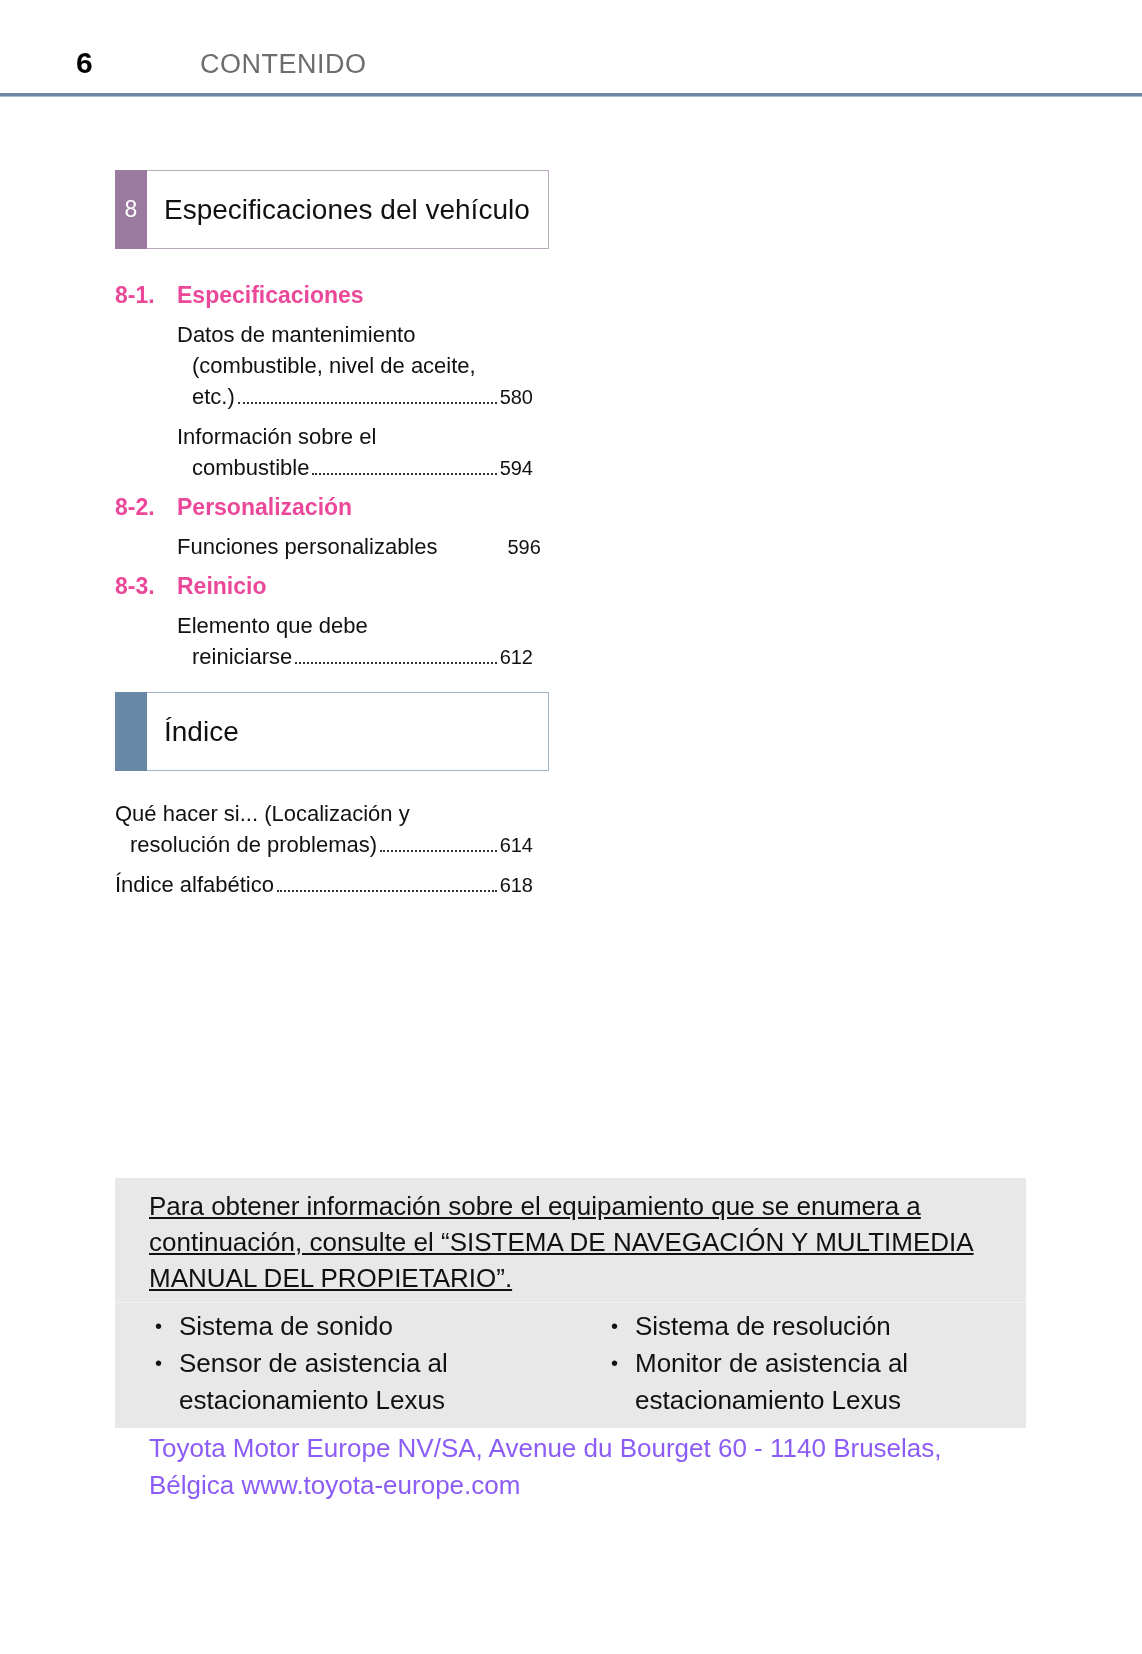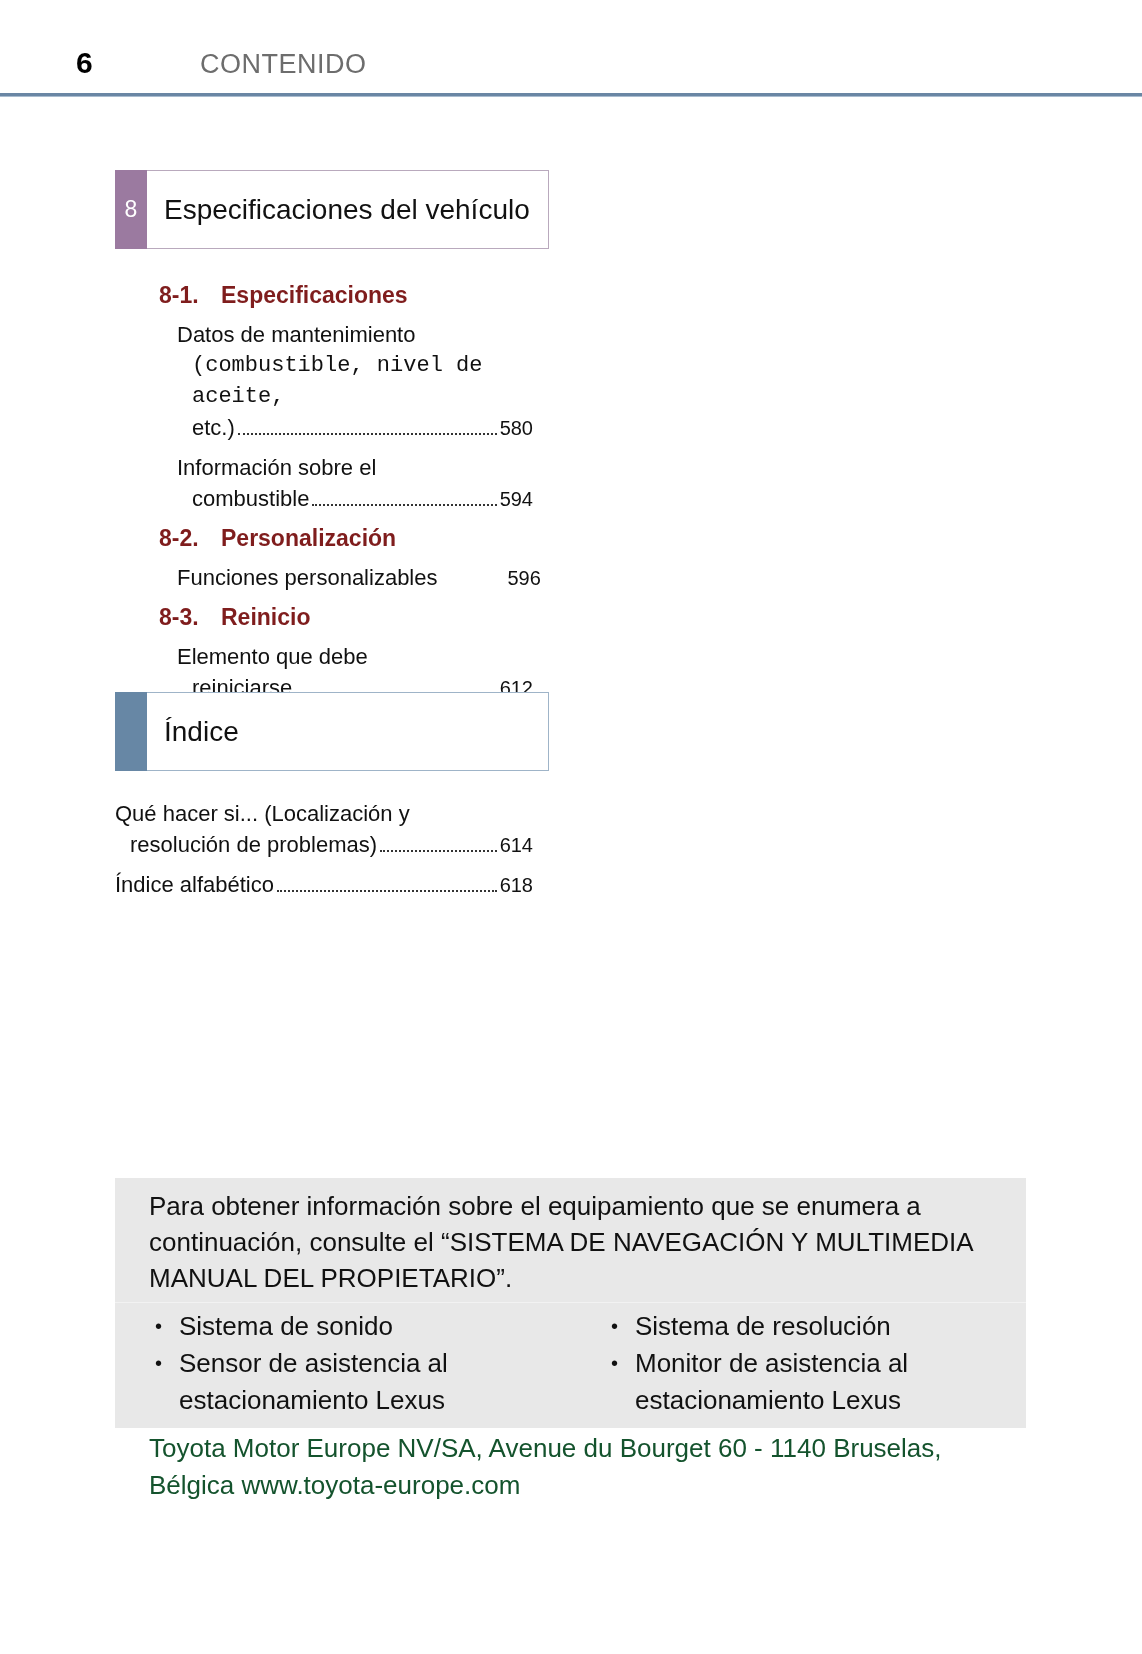--- a/index.html
+++ b/index.html
@@ -37,63 +37,63 @@
       color: #fff; font-size: 23px;
     }
     .chapter-title {
       position: absolute; left: 48px; top: 50%; transform: translateY(-50%);
       font-size: 28px; color: #111;
     }
 
     
     .toc { position: absolute; left: 115px; width: 418px; font-size: 22px; line-height: 31px; }
     .toc-section {
-      display: flex; font-weight: bold; font-size: 23px; color: #7f1d1d;
-      margin-top: 8px; margin-bottom: 8px; margin-left: 44px;
+      display: flex; font-weight: bold; font-size: 23px; color: #ec4899;
+      margin-top: 8px; margin-bottom: 8px;
     }
     .toc-section .num { width: 62px; }
     .toc-entry { padding-left: 62px; margin-bottom: 8px; }
     .toc-entry.flush { padding-left: 0; }
     .toc-line { display: block; }
-    .toc-line.indent { padding-left: 15px; font-family: Liberation Mono, monospace; }
+    .toc-line.indent { padding-left: 15px; }
     .toc-last {
       display: flex; align-items: baseline; padding-left: 15px;
     }
     .toc-last .txt { white-space: nowrap; }
     .toc-last .leader {
       flex: 1; border-bottom: 2px dotted #333; margin: 0 3px 6px 3px; height: 1px;
     }
     .toc-last .pg { white-space: nowrap; font-size: 20px; }
 
     
     .info-box {
       position: absolute; left: 115px; top: 1178px; width: 911px; height: 250px;
       background: #e8e8e8;
     }
     .info-intro {
       position: absolute; left: 34px; top: 10px; width: 860px;
-      font-size: 26px; line-height: 36px; color: #111;
+      font-size: 26px; line-height: 36px; color: #111; text-decoration: underline;
     }
     .info-sep {
       position: absolute; left: 0; top: 124px; width: 911px; height: 1px; background: #f2f2f2;
     }
     .info-list {
       position: absolute; top: 130px; width: 400px;
       font-size: 26px; line-height: 37px; list-style: none;
     }
     .info-list.left { left: 34px; }
     .info-list.right { left: 490px; width: 400px; }
     .info-list li { position: relative; padding-left: 30px; }
     .info-list li .bullet {
       position: absolute; left: 6px; top: 0; font-size: 20px;
     }
 
     .address {
       position: absolute; left: 149px; top: 1430px; width: 880px;
-      font-size: 26px; line-height: 37px; color: #14532d;
+      font-size: 26px; line-height: 37px; color: #8b5cf6;
     }
   </style>
 </head>
 <body>
 
 <div class="page">
 
   <div class="page-number">6</div>
   <div class="running-head">CONTENIDO</div>
   <div class="header-rule"></div>

